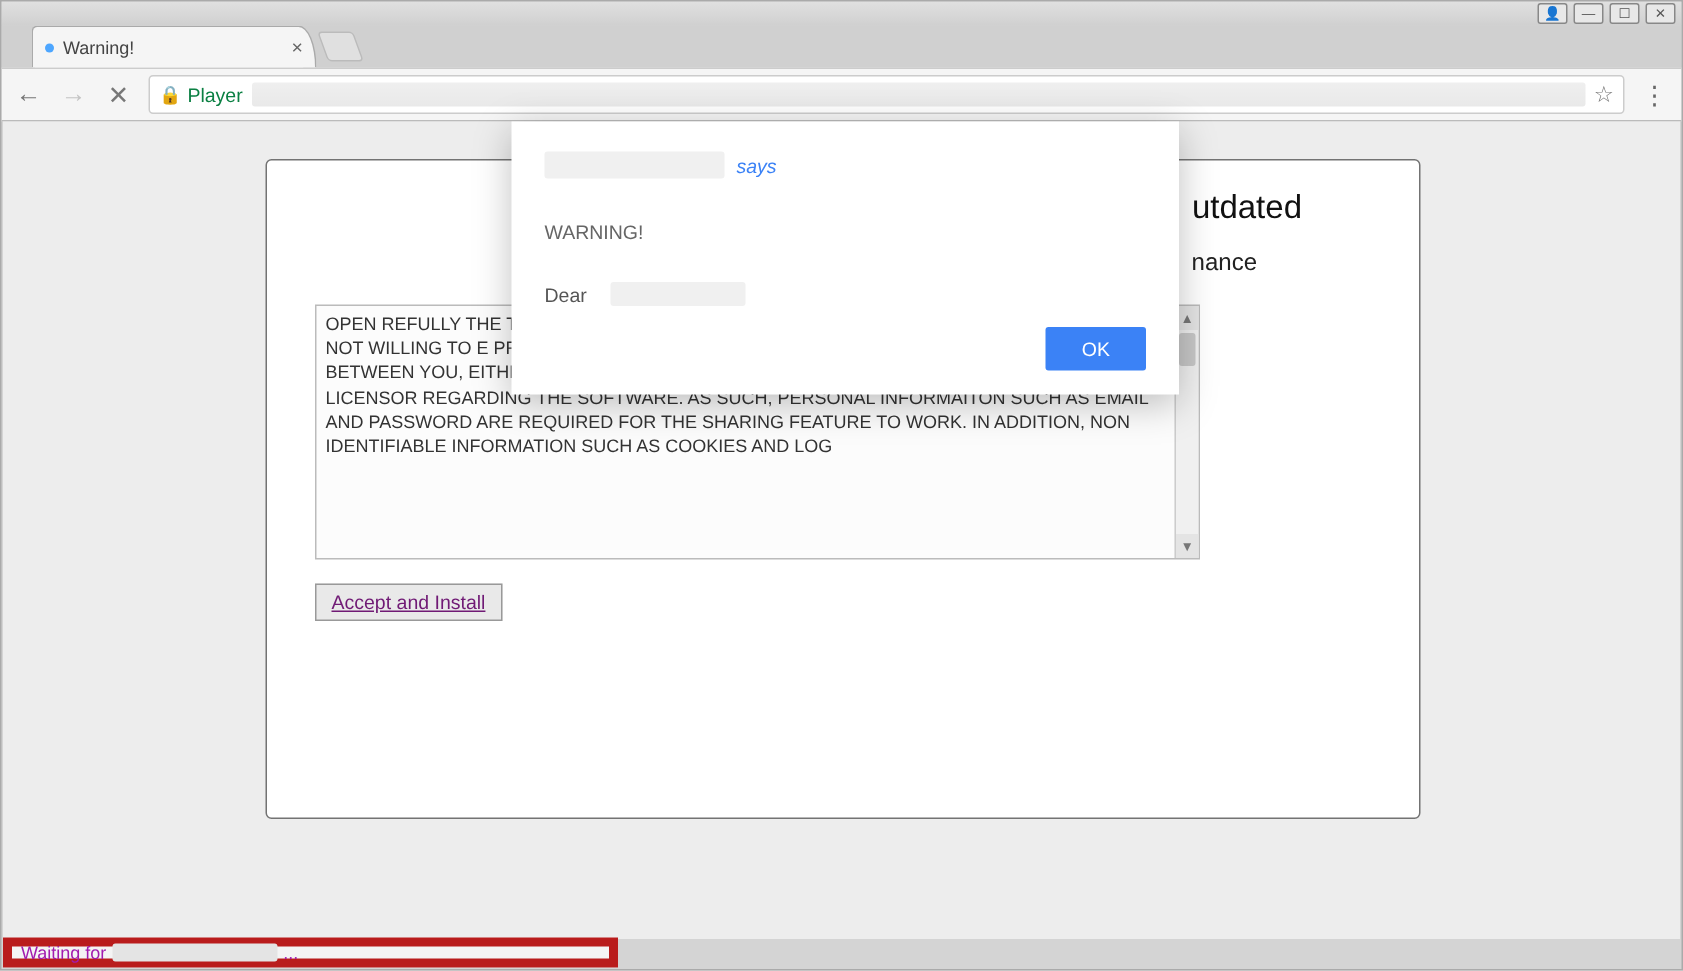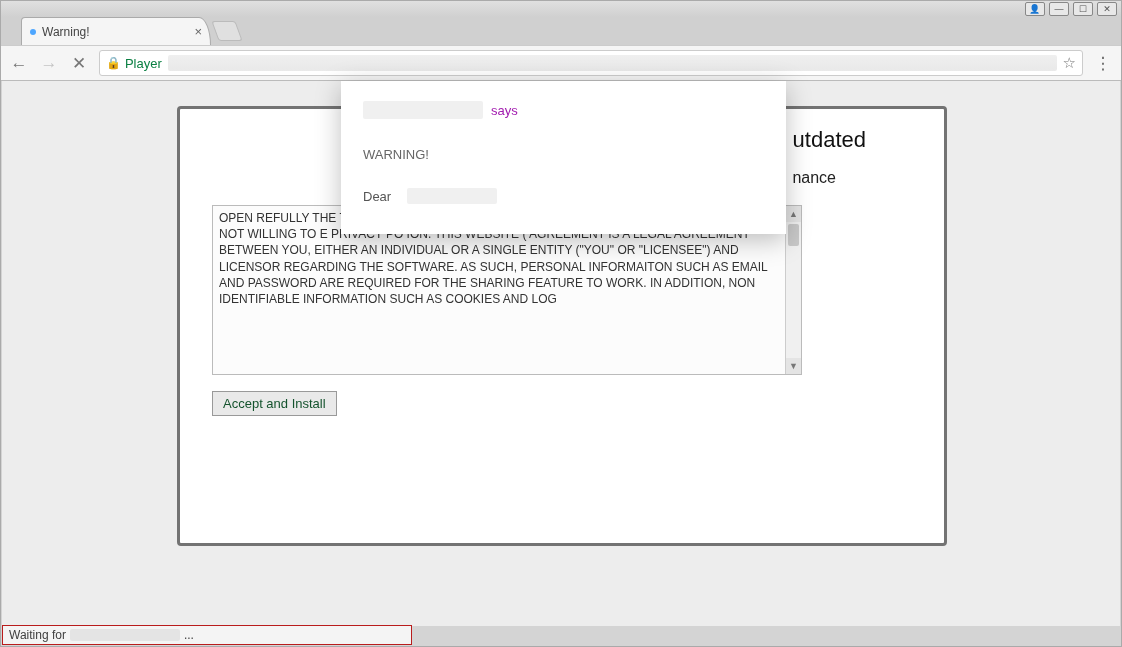--- a/index.html
+++ b/index.html
@@ -25,44 +25,44 @@
   .lock { color: #0b8043; font-size: 12px; margin-right: 4px; }
   .secure { color: #0b8043; font-size: 13px; margin-right: 6px; }
   .url-blur { flex:1; height: 16px; background: linear-gradient(#efefef,#e9e9e9); border-radius: 2px; }
   .star { color: #777; font-size: 15px; margin-left: 6px; }
   .menu-dots { font-size: 17px; color: #666; width: 20px; text-align: center; }
 
   
   .viewport { position: absolute; top: 80px; left: 1px; right: 1px; bottom: 20px; background: #ededed; }
 
   
-  .card { position: absolute; left: 175px; top: 25px; width: 770px; height: 440px; background: #fff; border: 3px solid #737373; border-radius: 4px; padding: 18px 28px; }
+  .card { position: absolute; left: 175px; top: 25px; width: 770px; height: 440px; background: #fff; border: 1px solid #737373; border-radius: 4px; padding: 18px 28px; }
   .headline { font-size: 22px; font-weight: 400; color: #111; margin-bottom: 16px; text-align: right; padding-right: 50px; }
   .subline { font-size: 16px; color: #222; margin-bottom: 18px; text-align: right; padding-right: 80px; }
   .eula { width: 590px; height: 170px; border: 1px solid #bbb; background: #fcfcfc; font-size: 12px; color: #333; padding: 4px 20px 4px 6px; overflow: hidden; position: relative; line-height: 1.35; margin-left: 4px; }
   .eula-scroll { position: absolute; right: 0; top: 0; bottom: 0; width: 16px; background: #f0f0f0; border-left: 1px solid #ccc; }
   .eula-scroll .up, .eula-scroll .down { height: 16px; text-align: center; font-size: 9px; color: #777; line-height: 16px; background: #e4e4e4; }
   .eula-scroll .thumb { position: absolute; top: 18px; left: 2px; right: 2px; height: 22px; background: #c8c8c8; border-radius: 2px; }
   .eula-scroll .down { position: absolute; bottom: 0; left:0; right:0; }
-  .accept-btn { margin-top: 16px; margin-left: 4px; background: #e9e9e9; border: 1px solid #999; padding: 4px 10px; font-size: 13px; color: #14532d; }
+  .accept-btn { margin-top: 16px; margin-left: 4px; background: #e9e9e9; border: 1px solid #999; padding: 4px 10px; font-size: 13px; color: #701a75; text-decoration: underline; }
 
   
   .dialog { position: absolute; left: 340px; top: 80px; width: 445px; background: #fff; box-shadow: 0 6px 24px rgba(0,0,0,0.25); padding: 20px 22px 16px 22px; font-size: 13px; color: #555; z-index: 50; }
   .dialog .origin-row { display: flex; align-items: center; gap: 8px; margin-bottom: 28px; }
   .dialog .origin-blur { width: 120px; height: 18px; background: #f0f0f0; border-radius: 2px; }
-  .dialog .says { color: #a21caf; }
+  .dialog .says { color: #3b82f6; font-style: italic; }
   .dialog .warn { color: #666; margin-bottom: 26px; }
   .dialog .dear-row { display: flex; gap: 16px; align-items: center; margin-bottom: 14px; }
   .dialog .dear-blur { width: 90px; height: 16px; background: #f0f0f0; border-radius: 2px; }
   .dialog .body { color: #666; line-height: 1.5; margin-bottom: 22px; }
   .dialog .actions { display: flex; justify-content: flex-end; }
   .ok-btn { background: #3b82f6; color: #fff; border: none; padding: 7px 24px; font-size: 13px; border-radius: 2px; }
 
   
-  .statusbar { position: absolute; left: 1px; bottom: 1px; height: 20px; width: 410px; background: #f4f4f4; border: 1px solid #b91c1c; font-size: 12px; color: #404040; padding: 2px 6px; display: flex; align-items: center; gap: 4px; }
+  .statusbar { position: absolute; left: 1px; bottom: 1px; height: 20px; width: 410px; background: #f4f4f4; border: 6px solid #b91c1c; font-size: 12px; color: #a21caf; padding: 2px 6px; display: flex; align-items: center; gap: 4px; }
   .status-blur { width: 110px; height: 12px; background: #e4e4e4; border-radius: 2px; }
 </style>
 </head>
 <body>
 
 <div class="titlebar">
   <div class="win-controls">
     <div class="win-btn">👤</div>
     <div class="win-btn">—</div>
     <div class="win-btn">☐</div>
@@ -115,19 +115,22 @@
 <div class="dialog">
   <div class="origin-row">
     <div class="origin-blur"></div>
     <span class="says">says</span>
   </div>
   <div class="warn">WARNING!</div>
   <div class="dear-row">
     <span>Dear</span>
     <div class="dear-blur"></div>
   </div>
+  <div class="actions">
+    <button class="ok-btn">OK</button>
+  </div>
 </div>
 
 <div class="statusbar">
   <span>Waiting for</span>
   <div class="status-blur"></div>
   <span>...</span>
 </div>
 
 </body></html>

